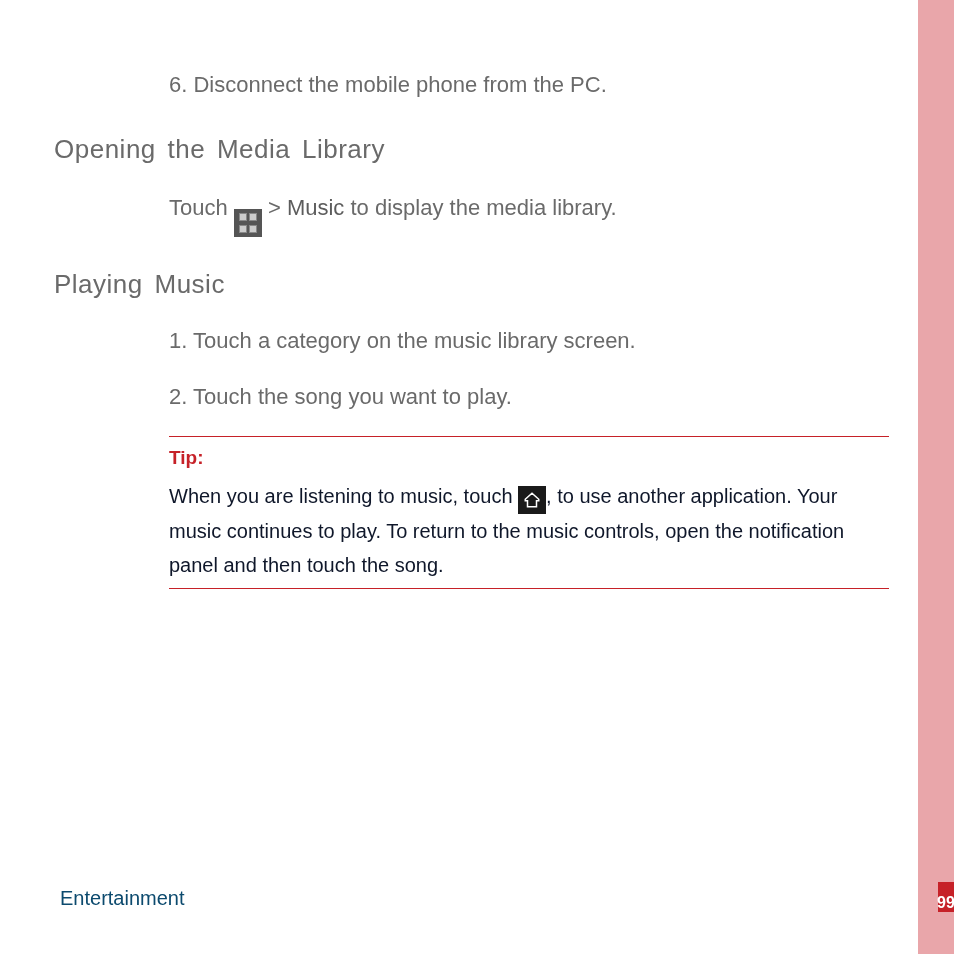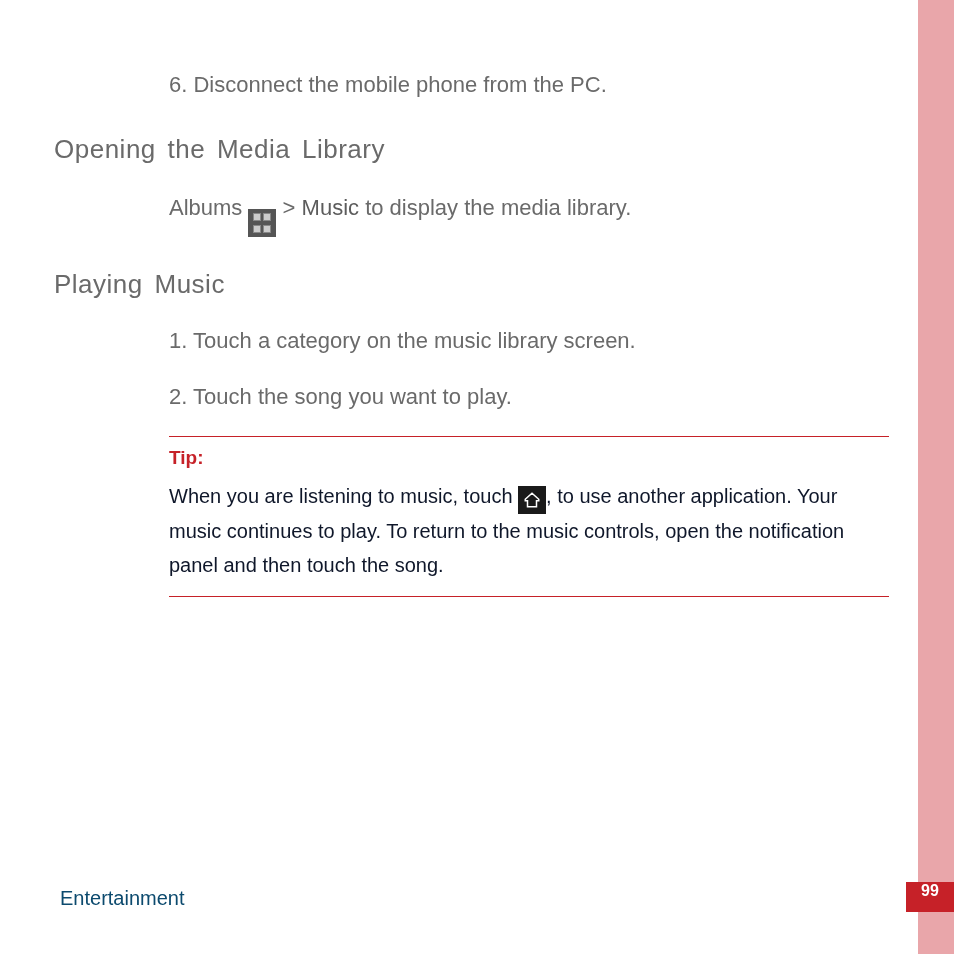--- a/index.html
+++ b/index.html
@@ -18,28 +18,28 @@
     top: 0;
     right: 0;
     width: 36px;
     height: 954px;
     background: #e9a6aa;
   }
   .page-num-box {
     position: absolute;
     right: 0;
     bottom: 42px;
-    width: 48px;
+    width: 16px;
     height: 30px;
     background: #c62128;
     color: #ffffff;
     font-size: 16px;
     font-weight: bold;
     display: flex;
-    align-items: flex-start;
+    align-items: flex-end;
     justify-content: center;
   }
   .section-name {
     position: absolute;
     left: 60px;
     bottom: 44px;
     color: #0c4a6e;
     font-size: 20px;
   }
   .content {
@@ -99,21 +99,21 @@
     height: 28px;
     background: #1a1a1a;
     vertical-align: -6px;
     align-items: center;
     justify-content: center;
   }
   .home-icon svg { width: 18px; height: 18px; }
   .tip-block {
     border-top: 1px solid #c62128;
     border-bottom: 1px solid #c62128;
-    padding: 10px 0 14px 0;
+    padding: 10px 0 6px 0;
     margin-top: 6px;
   }
   .tip-label {
     color: #c62128;
     font-weight: bold;
     font-size: 19px;
     margin-bottom: 10px;
   }
   .tip-body {
     font-size: 20px;
@@ -133,21 +133,21 @@
 <div class="content">
 
   <div class="body-indent">
     <div class="step">6. Disconnect the mobile phone from the PC.</div>
   </div>
 
   <h2>Opening the Media Library</h2>
 
   <div class="body-indent">
     <div class="para">
-      <span>Albums </span>
+      <span>Touch </span>
       <span class="apps-icon">
         <span></span>
           <span></span>
           <span></span>
           <span></span>
       </span>
       <span> &gt; </span><b>Music</b><span> to display the media library.</span>
     </div>
 
   </div>

